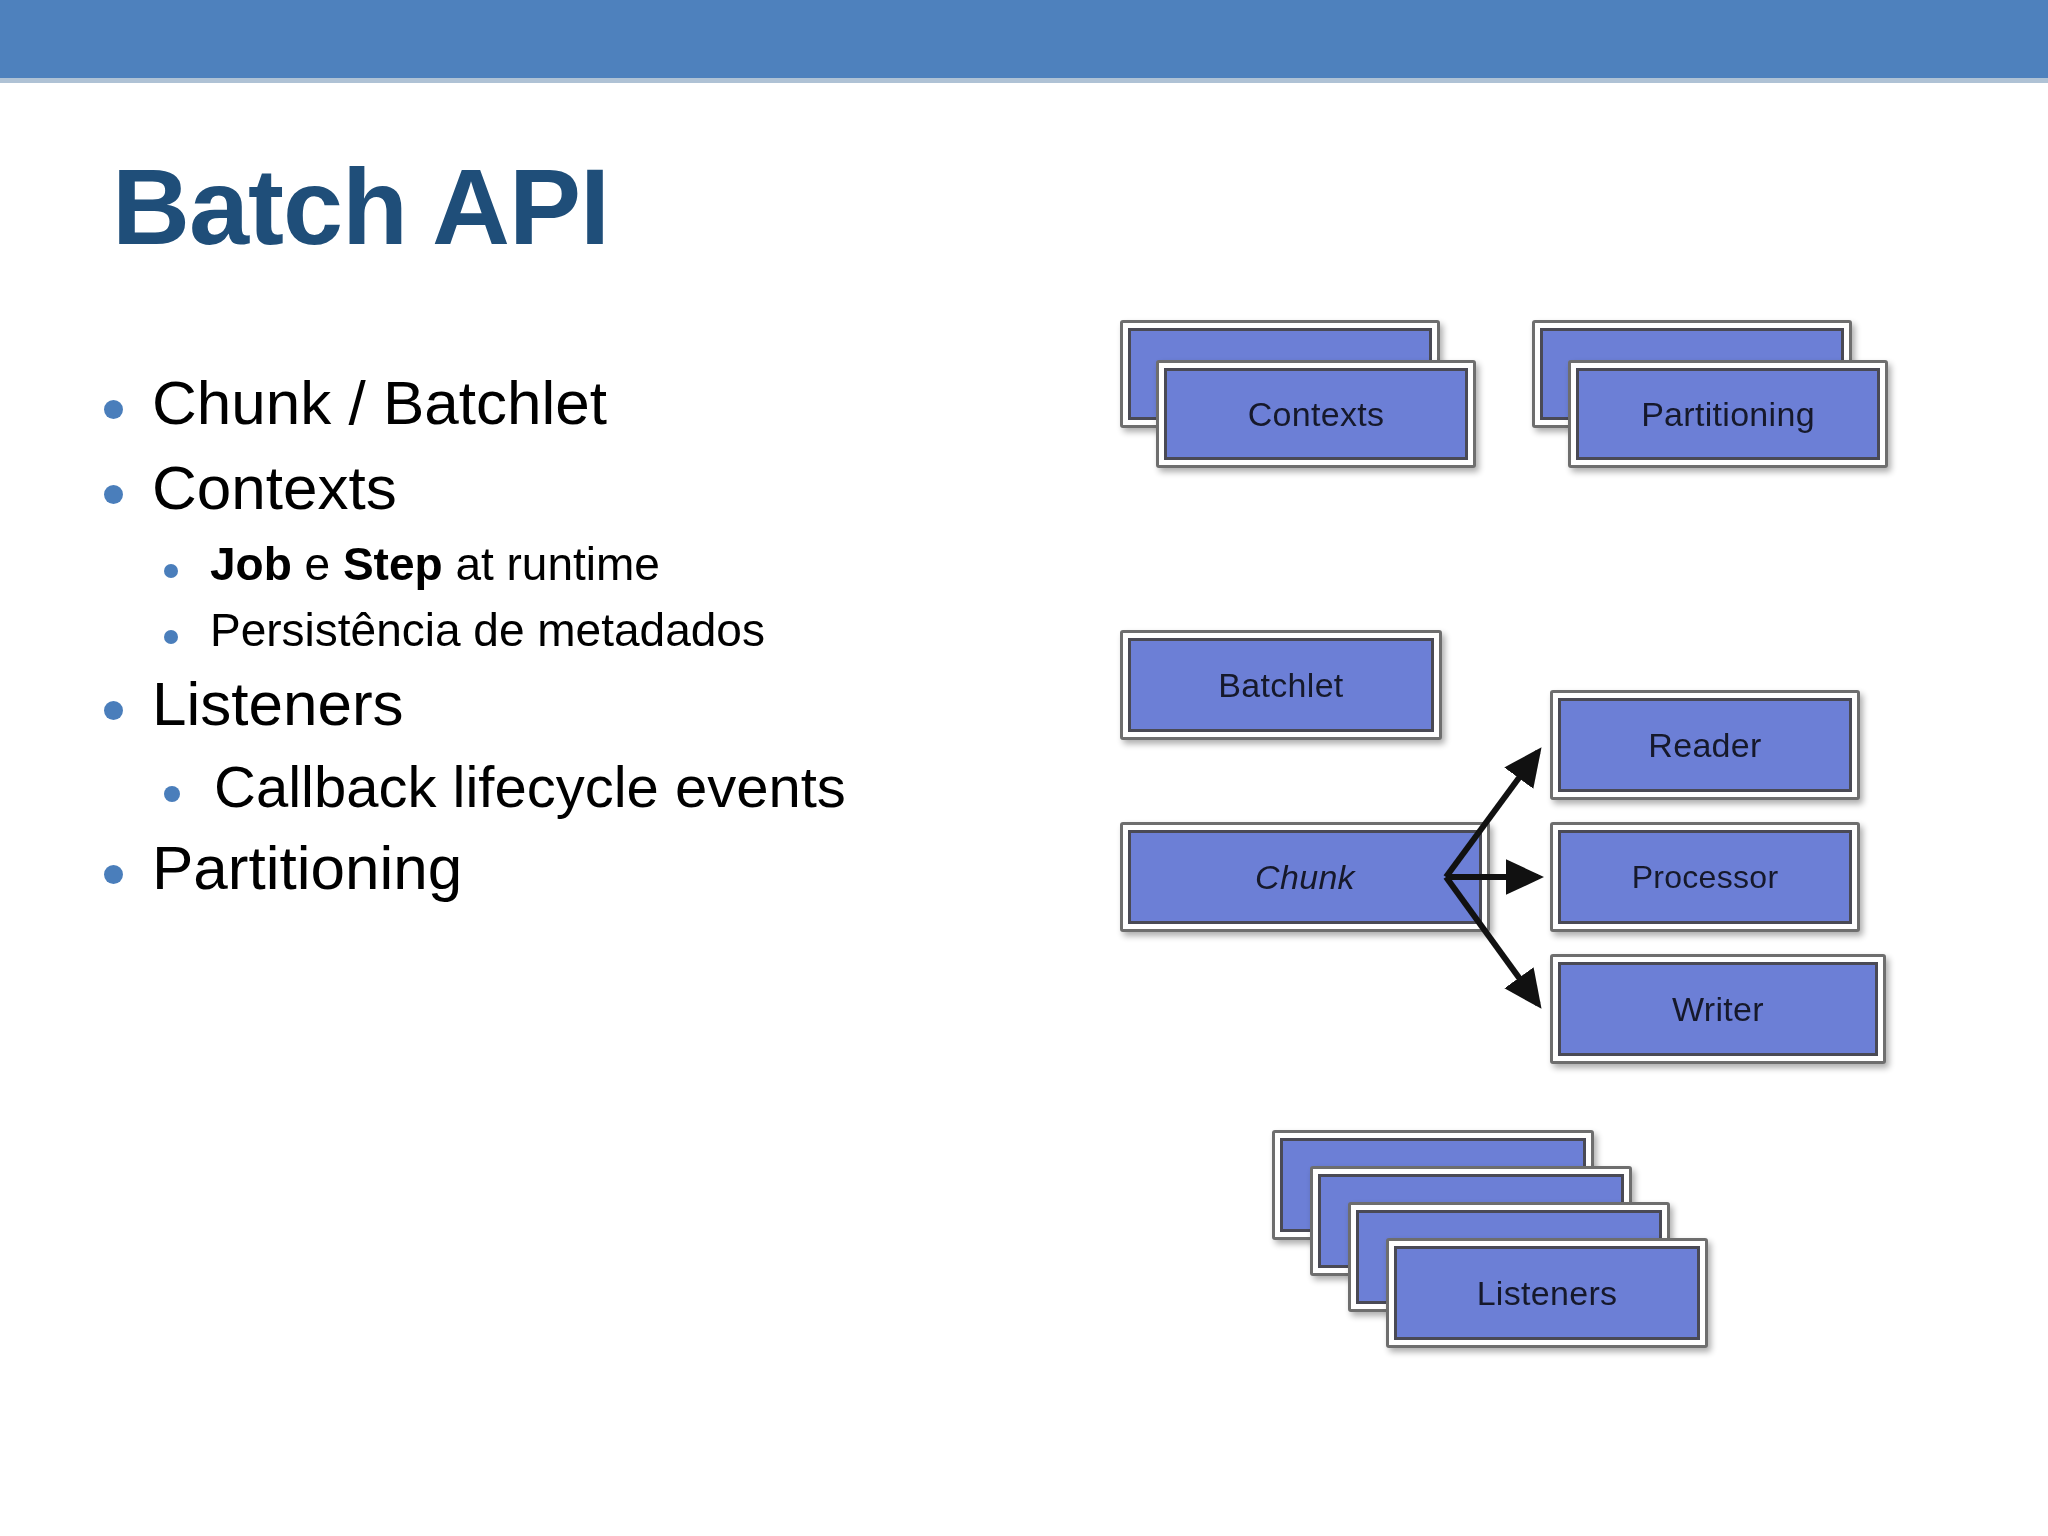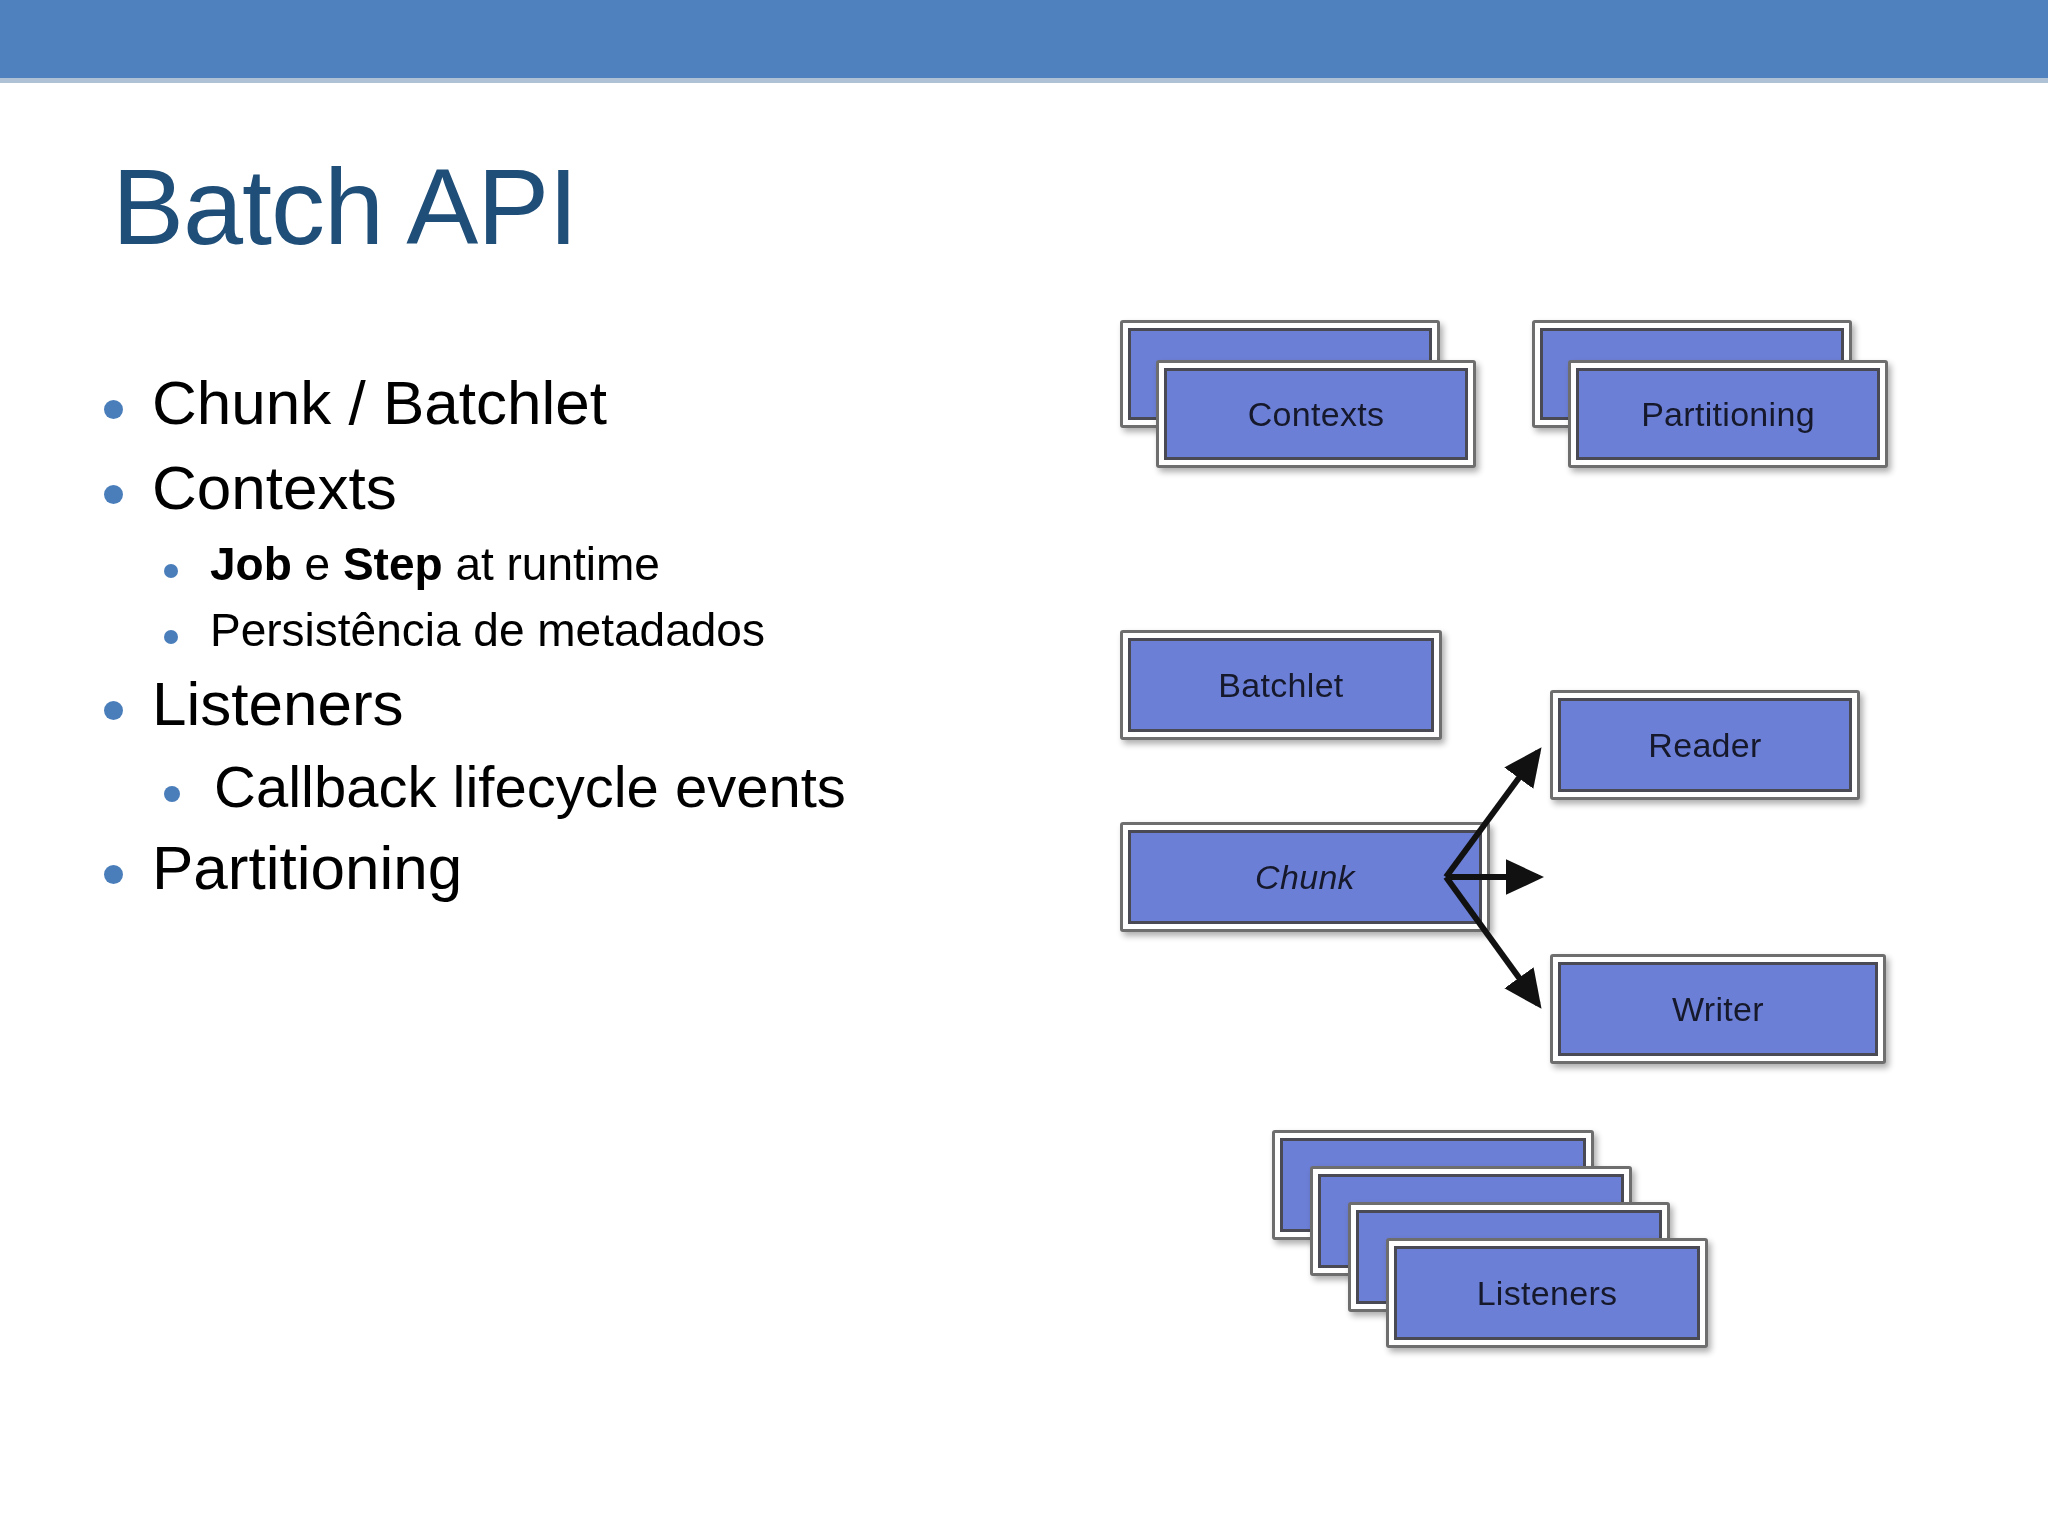--- a/index.html
+++ b/index.html
@@ -35,21 +35,21 @@
     opacity: .55;
   }
 
   
   .slide-title {
     position: absolute;
     left: 112px;
     top: 150px;
     font-size: 108px;
     line-height: 1.05;
-    font-weight: 400;
+    font-weight: 700;
     color: #1F4E79;
     letter-spacing: -1px;
     white-space: nowrap;
   }
 
   
   .body-col {
     position: absolute;
     left: 96px;
     top: 370px;
@@ -227,20 +227,25 @@
       <div class="inner">
         <span class="label">Chunk</span>
       </div>
     </div>
 
     <div class="node" style="left:430px; top:370px; width:310px; height:110px;">
       <div class="inner">
         <span class="label">Reader</span>
       </div>
     </div>
+    <div class="node small" style="left:430px; top:502px; width:310px; height:110px;">
+      <div class="inner">
+        <span class="label">Processor</span>
+      </div>
+    </div>
     <div class="node" style="left:430px; top:634px; width:336px; height:110px;">
       <div class="inner">
         <span class="label">Writer</span>
       </div>
     </div>
 
     <div class="node stack-ghost" style="left:152px; top:810px; width:322px; height:110px;">
       <div class="inner"></div>
     </div>
     <div class="node stack-ghost" style="left:190px; top:846px; width:322px; height:110px;">

